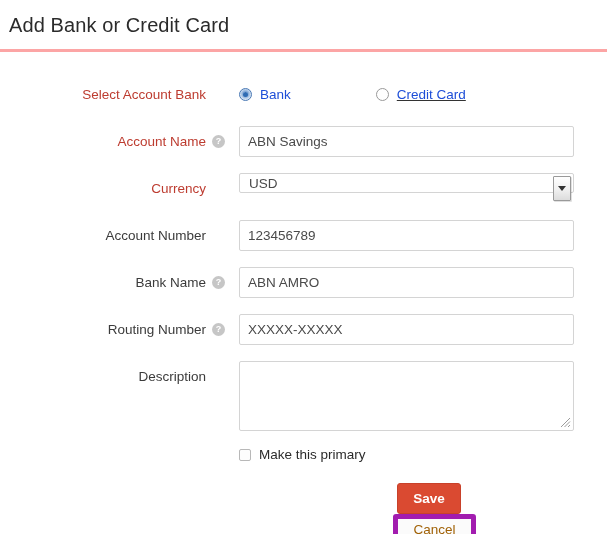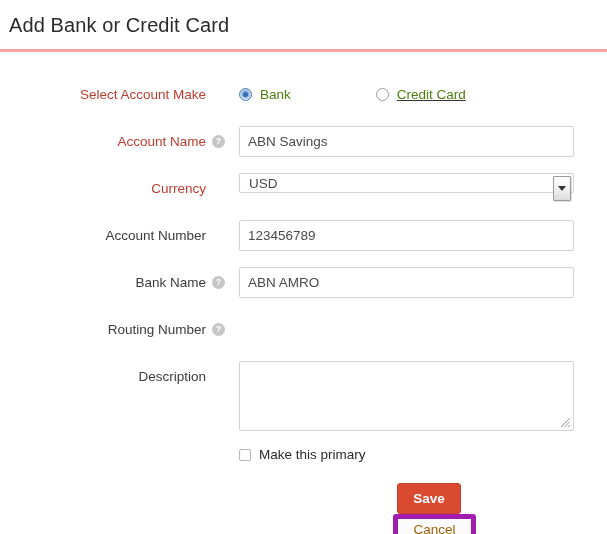--- a/index.html
+++ b/index.html
@@ -210,21 +210,21 @@
   }
   .radio-dot.checked::after {
     content: "";
     width: 5px;
     height: 5px;
     border-radius: 50%;
     background: #2f6bb3;
   }
   .radio-label {
     font-size: 13.5px;
-    color: #4d7c0f;
+    color: #1d4ed8;
     margin-left: 8px;
     white-space: nowrap;
   }
 
   
   .checkbox-row {
     display: flex;
     align-items: center;
     margin-top: 15px;
     margin-left: 239px;
@@ -284,21 +284,21 @@
 <body>
 
 <div class="page-header">
   <div class="page-title">Add Bank or Credit Card</div>
 </div>
 
 <div class="form-area">
 
   <div class="form-row">
     <div class="label-cell">
-      <span class="field-label required">Select Account Make</span>
+      <span class="field-label required">Select Account Bank</span>
       <span class="spacer-icon"></span>
     </div>
     <div class="control-cell">
       <div class="radio-group">
         <div class="radio-item">
           <span class="radio-dot checked"></span>
           <span class="radio-label">Bank</span>
         </div>
         <div class="radio-item second">
           <span class="radio-dot"></span>
@@ -357,20 +357,23 @@
     </div>
   </div>
 
   <div class="form-row">
     <div class="label-cell">
       <span class="field-label">Routing Number</span>
       <span class="help-icon">
         <span>?</span>
       </span>
     </div>
+    <div class="control-cell">
+      <input class="text-input" type="text" value="XXXXX-XXXXX" style="">
+    </div>
   </div>
 
   <div class="form-row">
     <div class="label-cell">
       <span class="field-label">Description</span>
       <span class="spacer-icon"></span>
     </div>
     <div class="control-cell">
       <div class="textarea-wrap">
         <textarea class="textarea-input" style=""></textarea>

